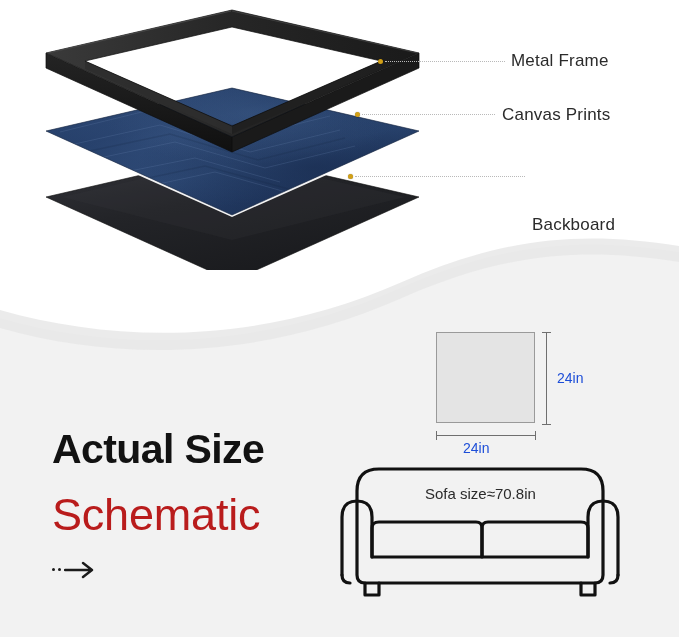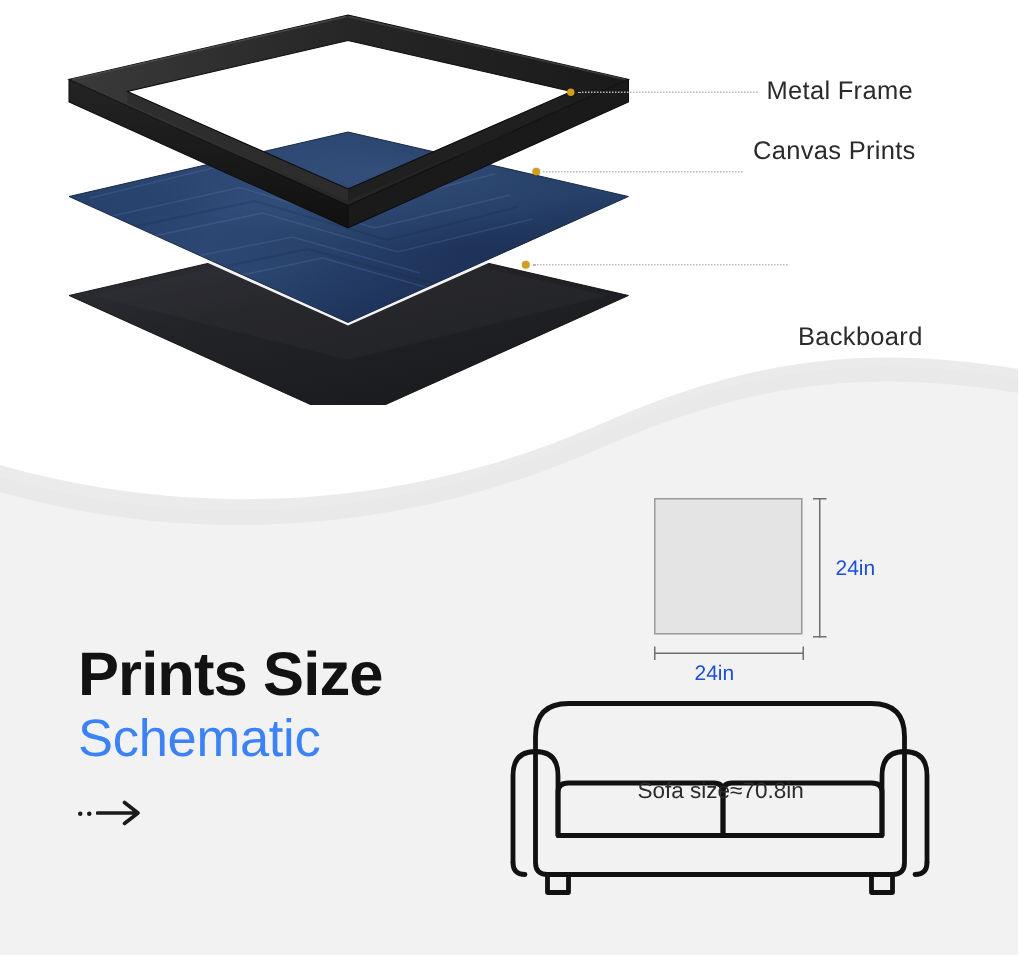--- a/index.html
+++ b/index.html
@@ -61,26 +61,26 @@
     top: 428px;
   }
   .heading-line1 {
     font-size: 41px;
     font-weight: bold;
     color: #121212;
     letter-spacing: -.6px;
     line-height: 1.05;
   }
   .heading-line2 {
-    font-size: 35px;
+    font-size: 45px;
     font-weight: normal;
-    color: #3b82f6;
+    color: #b91c1c;
     letter-spacing: -.2px;
     line-height: 1.15;
-    margin-top: 2px;
+    margin-top: 18px;
   }
   .arrow-cue {
     margin-top: 20px;
     display: flex;
     align-items: center;
     gap: 3px;
   }
   .arrow-cue .d {
     width: 3px; height: 3px;
     border-radius: 50%;
@@ -143,21 +143,21 @@
   
   .sofa {
     position: absolute;
     left: 335px;
     top: 455px;
   }
   .sofa svg { display: block; }
   .sofa-label {
     position: absolute;
     left: 425px;
-    top: 519px;
+    top: 485px;
     font-size: 15px;
     color: #2b2b2b;
     white-space: nowrap;
   }
 </style>
 </head>
 <body>
 
 <div id="page">
 
@@ -267,28 +267,28 @@
       </g>
     </svg>
   </div>
 
   <div class="dot" style="left:378px; top:59px;"></div>
   <div class="leader" style="left:385px; top:61px; width:120px;"></div>
   <div class="part-label" style="left:511px; top:51px;">Metal Frame</div>
 
   <div class="dot" style="left:355px; top:112px;"></div>
   <div class="leader" style="left:362px; top:114px; width:133px;"></div>
-  <div class="part-label" style="left:502px; top:91px;">Canvas Prints</div>
+  <div class="part-label" style="left:502px; top:105px;">Canvas Prints</div>
 
   <div class="dot" style="left:348px; top:174px;"></div>
   <div class="leader" style="left:355px; top:176px; width:170px;"></div>
   <div class="part-label" style="left:532px; top:167px;margin-top:48px;">Backboard</div>
 
   <div class="heading">
-    <div class="heading-line1">Prints Size</div>
+    <div class="heading-line1">Actual Size</div>
     <div class="heading-line2">Schematic</div>
     <div class="arrow-cue">
       <span class="d"></span>
       <span class="d"></span>
       <svg width="32" height="18" viewBox="0 0 32 18">
         <path d="M1,9 L27,9 M19,2 L28,9 L19,16" stroke="#1b1b1b" stroke-width="2.4" fill="none" stroke-linecap="round" stroke-linejoin="round"></path>
       </svg>
     </div>
   </div>
 

